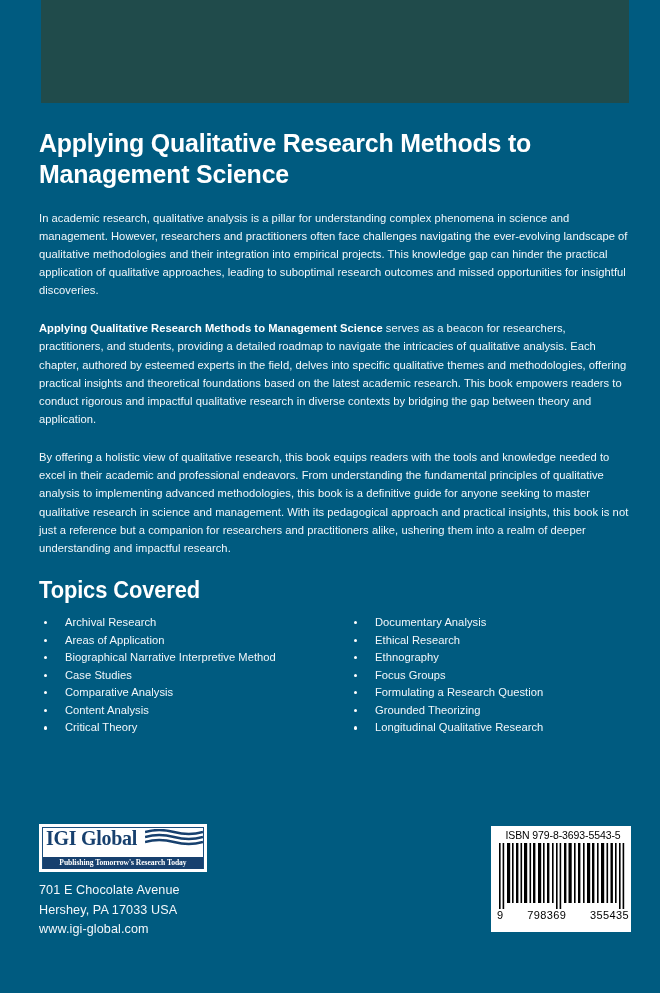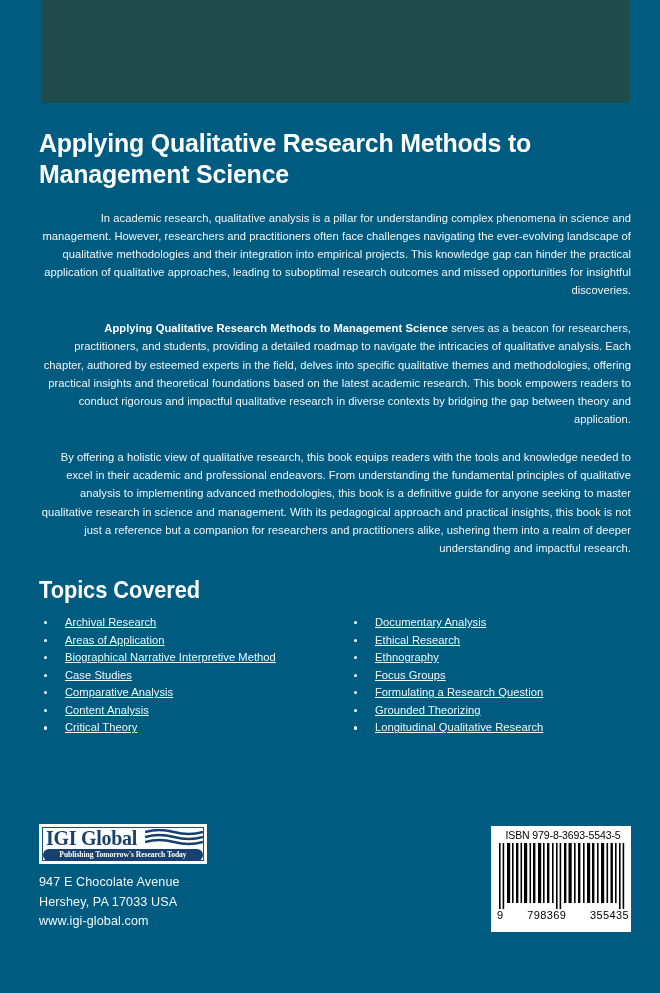--- a/index.html
+++ b/index.html
@@ -49,41 +49,40 @@
     transform-origin: left center;
     width: 106%;
   }
 
   .blurb {
     font-size: 11.2px;
     line-height: 1.62;
     margin: 0 0 18px 0;
     color: #f2f7fa;
     letter-spacing: 0.04px;
-    text-align: right;
+    text-align: left;
   }
   .blurb.p1 { margin-bottom: 20px; }
   .blurb.p2 { margin-bottom: 20px; }
   .blurb b { font-weight: bold; color: #ffffff; }
 
   
   .topics-heading {
     font-size: 23px;
     font-weight: bold;
     margin: 20px 0 10px 0;
     letter-spacing: -0.1px;
     transform: scaleX(0.95);
     transform-origin: left center;
   }
 
   .topics-wrap {
     display: flex;
     gap: 4px;
     margin-top: 8px;
-    text-decoration: underline;
   }
   .topics-col {
     width: 50%;
     list-style: none;
     margin: 0;
     padding: 0;
   }
   .topics-col.right { padding-left: 24px; }
 
   .topic-item {
@@ -114,21 +113,21 @@
   }
 
   .logo-block {
     position: absolute;
     left: 0;
     top: 0;
   }
 
   .logo-box {
     width: 168px;
-    height: 40px;
+    height: 48px;
     background: #ffffff;
     border: 1px solid #ffffff;
     box-sizing: border-box;
     position: relative;
     overflow: hidden;
   }
   .logo-inner {
     position: absolute;
     left: 2px;
     top: 2px;
@@ -162,21 +161,20 @@
     bottom: 2px;
     height: 12px;
     background: #17406e;
     color: #ffffff;
     font-size: 7.6px;
     font-weight: bold;
     font-family: "Liberation Serif", serif;
     text-align: center;
     line-height: 12px;
     letter-spacing: -0.05px;
-    border-radius: 6px;
   }
 
   .address {
     margin-top: 9px;
     font-size: 12.6px;
     line-height: 19.5px;
     color: #f4f8fb;
     letter-spacing: 0.1px;
   }
 
@@ -266,21 +264,21 @@
         <div class="logo-name">IGI Global</div>
         <svg class="logo-waves" viewBox="0 0 58 19">
           <path d="M0 3 Q14 -1 29 3 T58 3" stroke="#17406e" stroke-width="2.4" fill="none"></path>
           <path d="M0 8 Q14 4 29 8 T58 8" stroke="#17406e" stroke-width="2.4" fill="none"></path>
           <path d="M0 13 Q14 9 29 13 T58 13" stroke="#17406e" stroke-width="2.4" fill="none"></path>
         </svg>
         <div class="logo-tagline">Publishing Tomorrow's Research Today</div>
       </div>
 
       <div class="address">
-        <div>947 E Chocolate Avenue</div>
+        <div>701 E Chocolate Avenue</div>
         <div>Hershey, PA 17033 USA</div>
         <div>www.igi-global.com</div>
       </div>
     </div>
 
     <div class="barcode-block">
       <div class="isbn-text">ISBN 979-8-3693-5543-5</div>
       <svg class="barcode-bars" viewBox="0 0 132 66" preserveAspectRatio="none">
         <rect x="2" y="0" width="1.6" height="66" fill="#000"></rect>
         <rect x="5.6" y="0" width="1.6" height="66" fill="#000"></rect>

